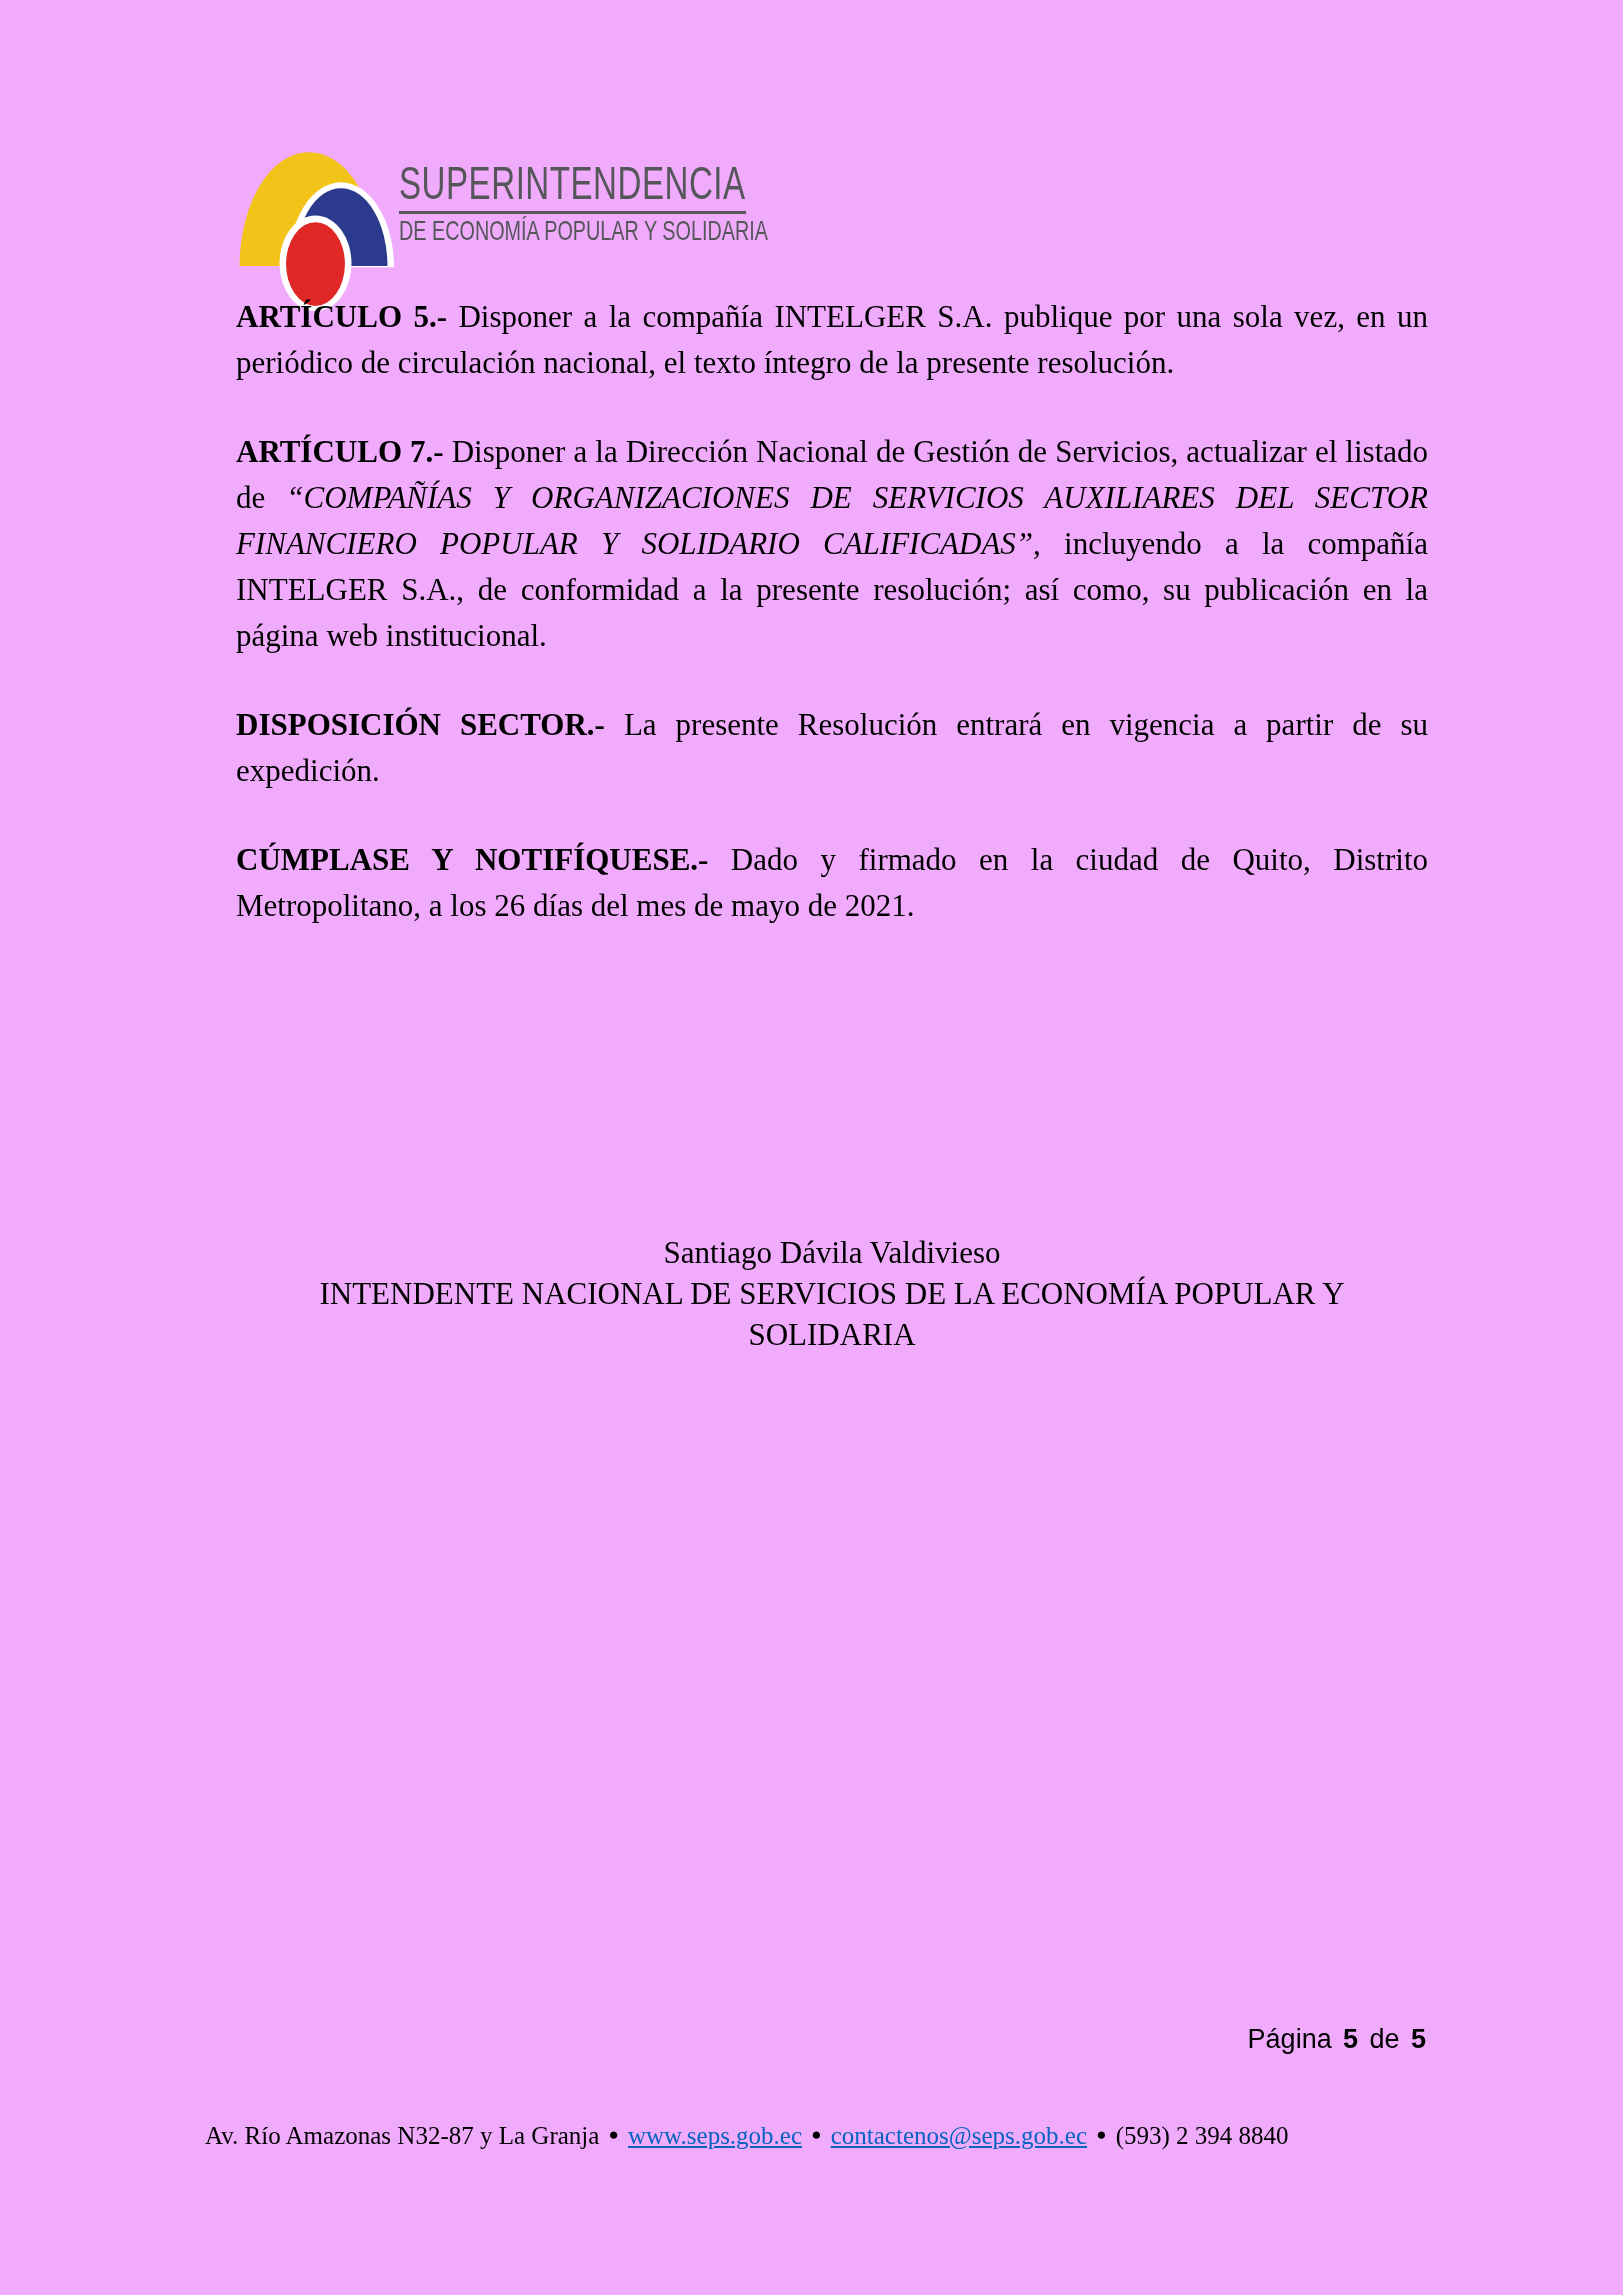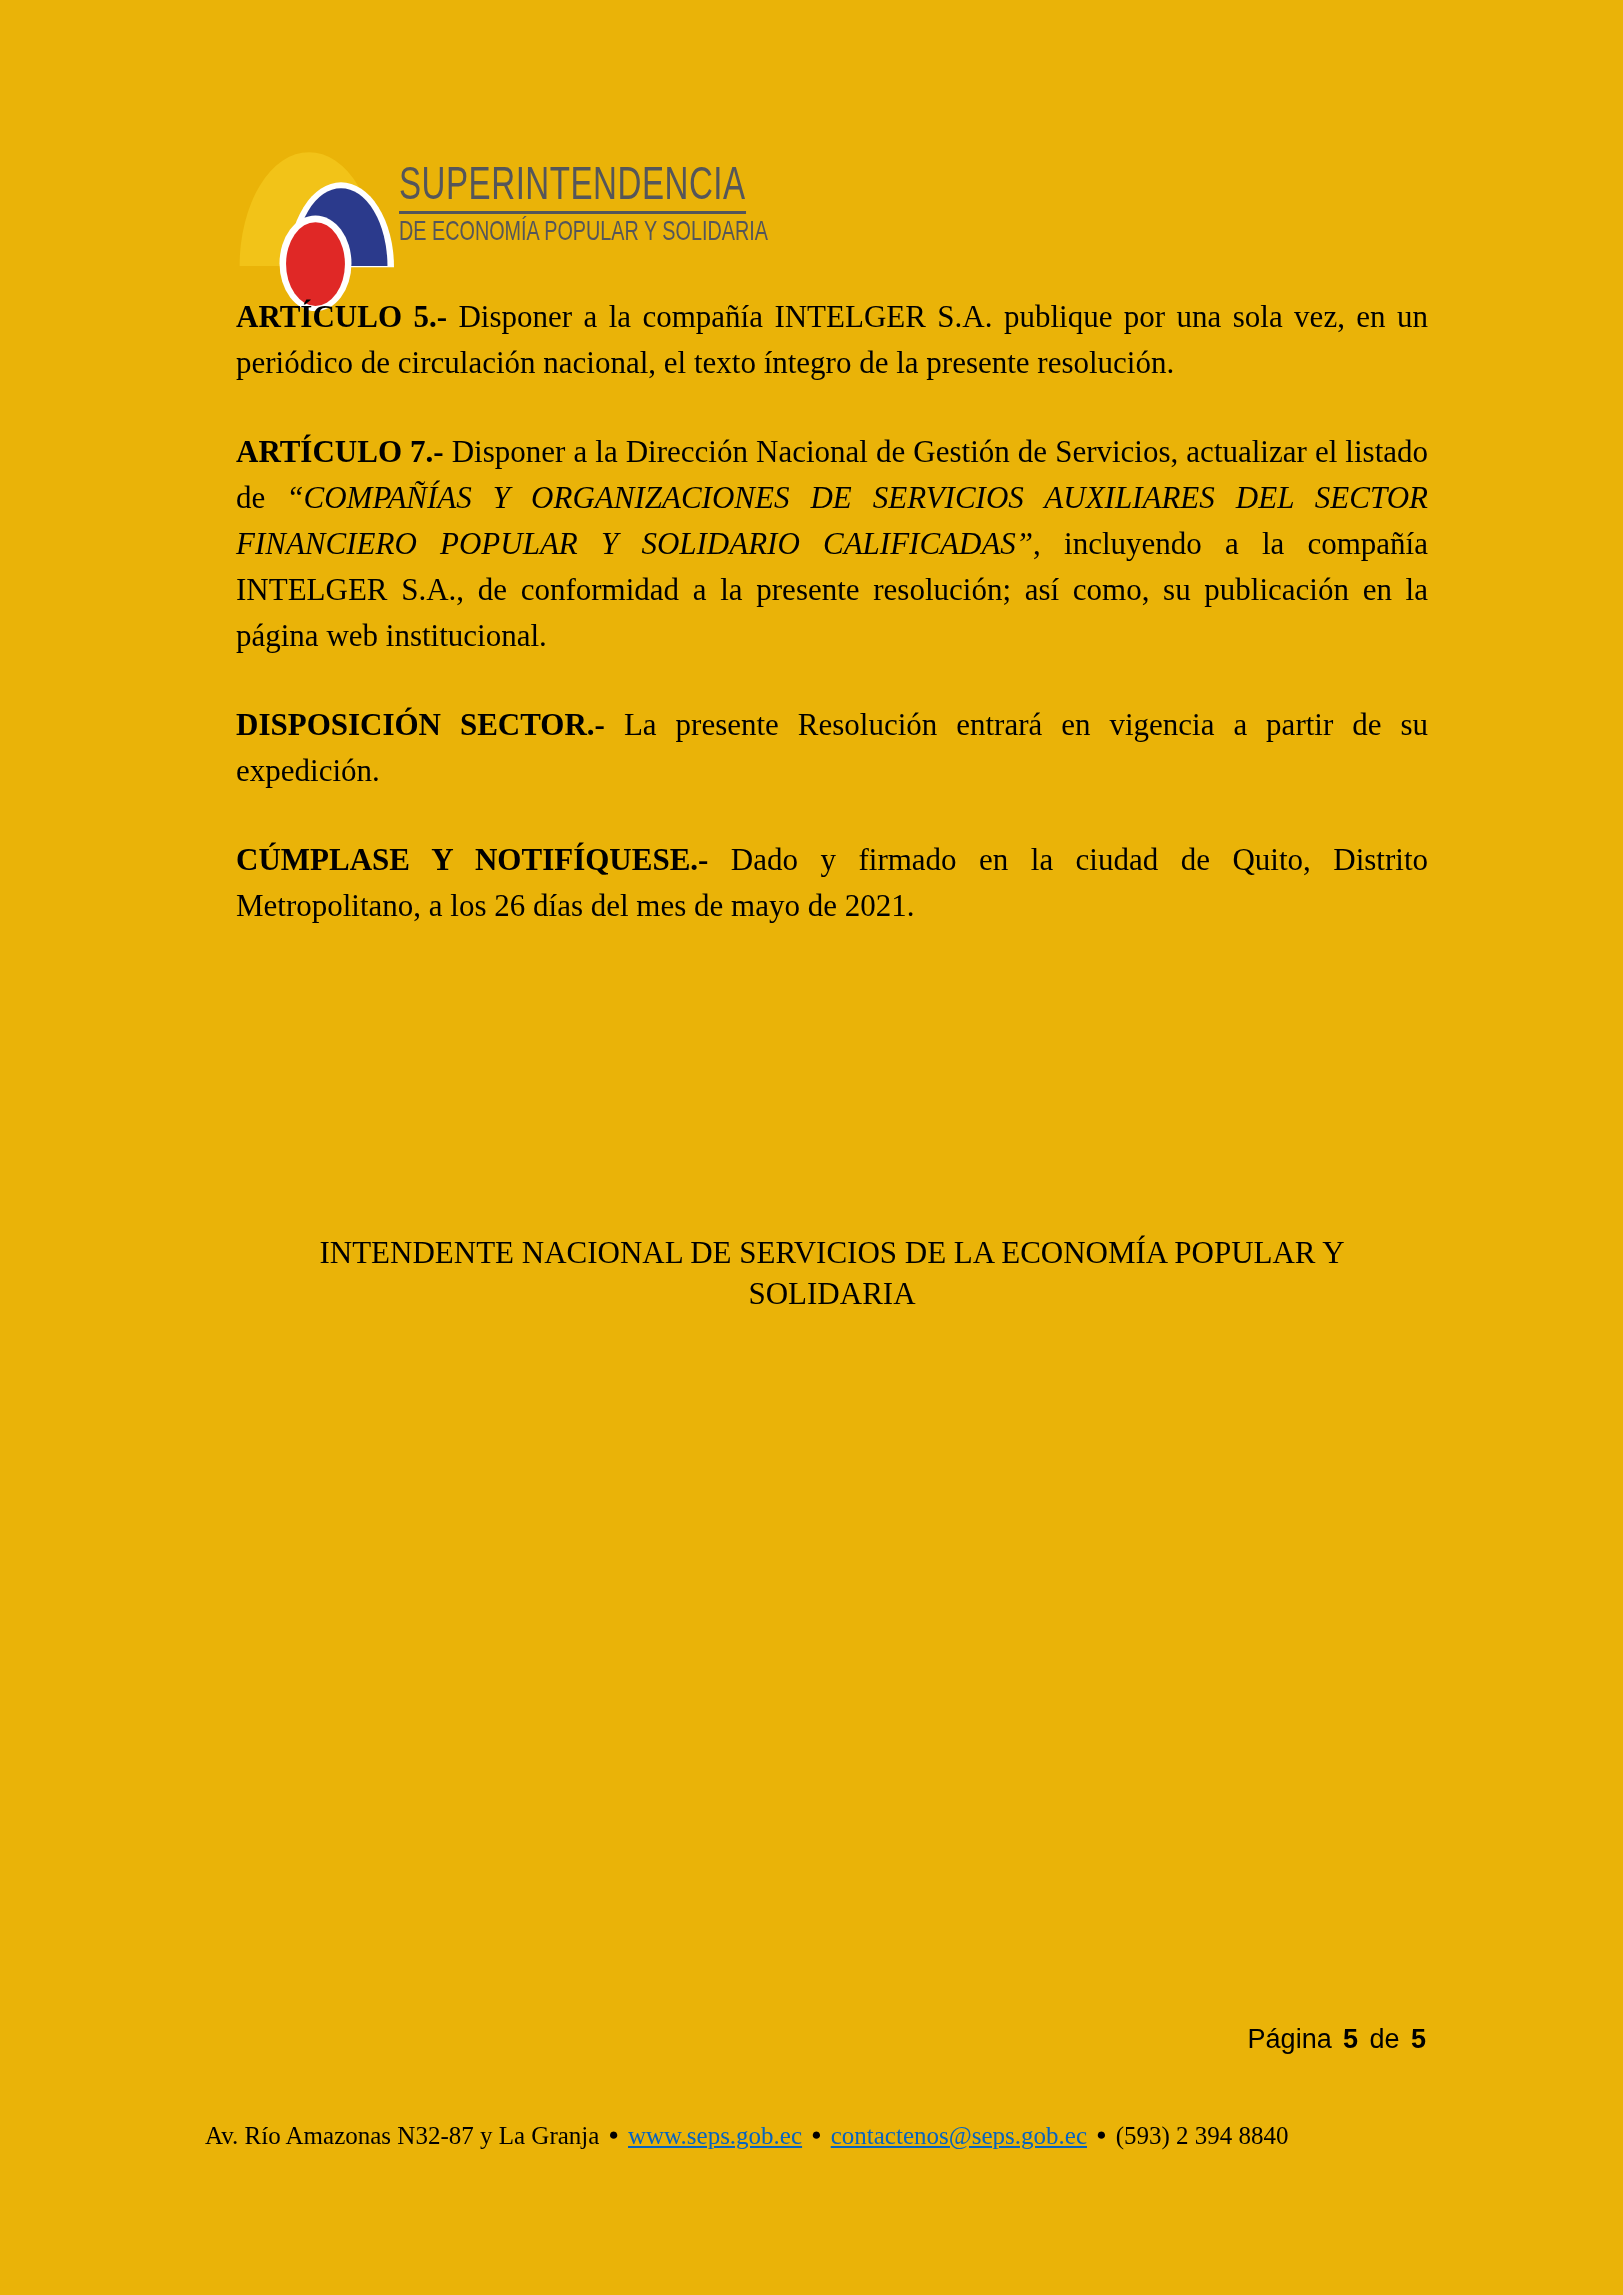--- a/index.html
+++ b/index.html
@@ -1,21 +1,21 @@
 <!DOCTYPE html>
 <html style="font-size:10.5px"><head>
 <meta charset="utf-8">
 <style>
   html, body { margin: 0; padding: 0; background: #888; }
   .page {
     position: relative;
     width: 1623px;
     height: 2295px;
     margin: 0 auto;
-    background: #eab308;
+    background: #f0abfc;
     font-family: "Liberation Serif", serif;
     color: #000000;
     overflow: hidden;
   }
 
   
   .logo { position: absolute; left: 0; top: 0; }
   .emblem { position: absolute; left: 237px; top: 148px; width: 157px; height: 164px; }
   .logo-text { position: absolute; left: 399px; top: 160px; width: 458px; }
   .logo-title {
@@ -130,20 +130,21 @@
 
 
     <p><span class="article-label">ARTÍCULO 7.-</span><span> Disponer a la Dirección Nacional de Gestión de Servicios, actualizar el listado de </span><span class="quote">“COMPAÑÍAS Y ORGANIZACIONES DE SERVICIOS AUXILIARES DEL SECTOR FINANCIERO POPULAR Y SOLIDARIO CALIFICADAS”</span><span>, incluyendo a la compañía INTELGER S.A., de conformidad a la presente resolución; así como, su publicación en la página web institucional.</span></p>
 
     <p><span class="article-label">DISPOSICIÓN SECTOR.-</span><span> La presente Resolución entrará en vigencia a partir de su expedición.</span></p>
 
     <p><span class="article-label">CÚMPLASE Y NOTIFÍQUESE.-</span><span> Dado y firmado en la ciudad de Quito, Distrito Metropolitano, a los 26 días del mes de mayo de 2021.</span></p>
   </div>
 
   <div class="signature">
+    <div>Santiago Dávila Valdivieso</div>
     <div class="title">INTENDENTE NACIONAL DE SERVICIOS DE LA ECONOMÍA POPULAR Y</div>
     <div class="title">SOLIDARIA</div>
   </div>
 
   <div class="pagination">
     <span class="word">Página</span>
     <span class="num">5</span>
     <span class="word">de</span>
     <span class="num">5</span>
   </div>

